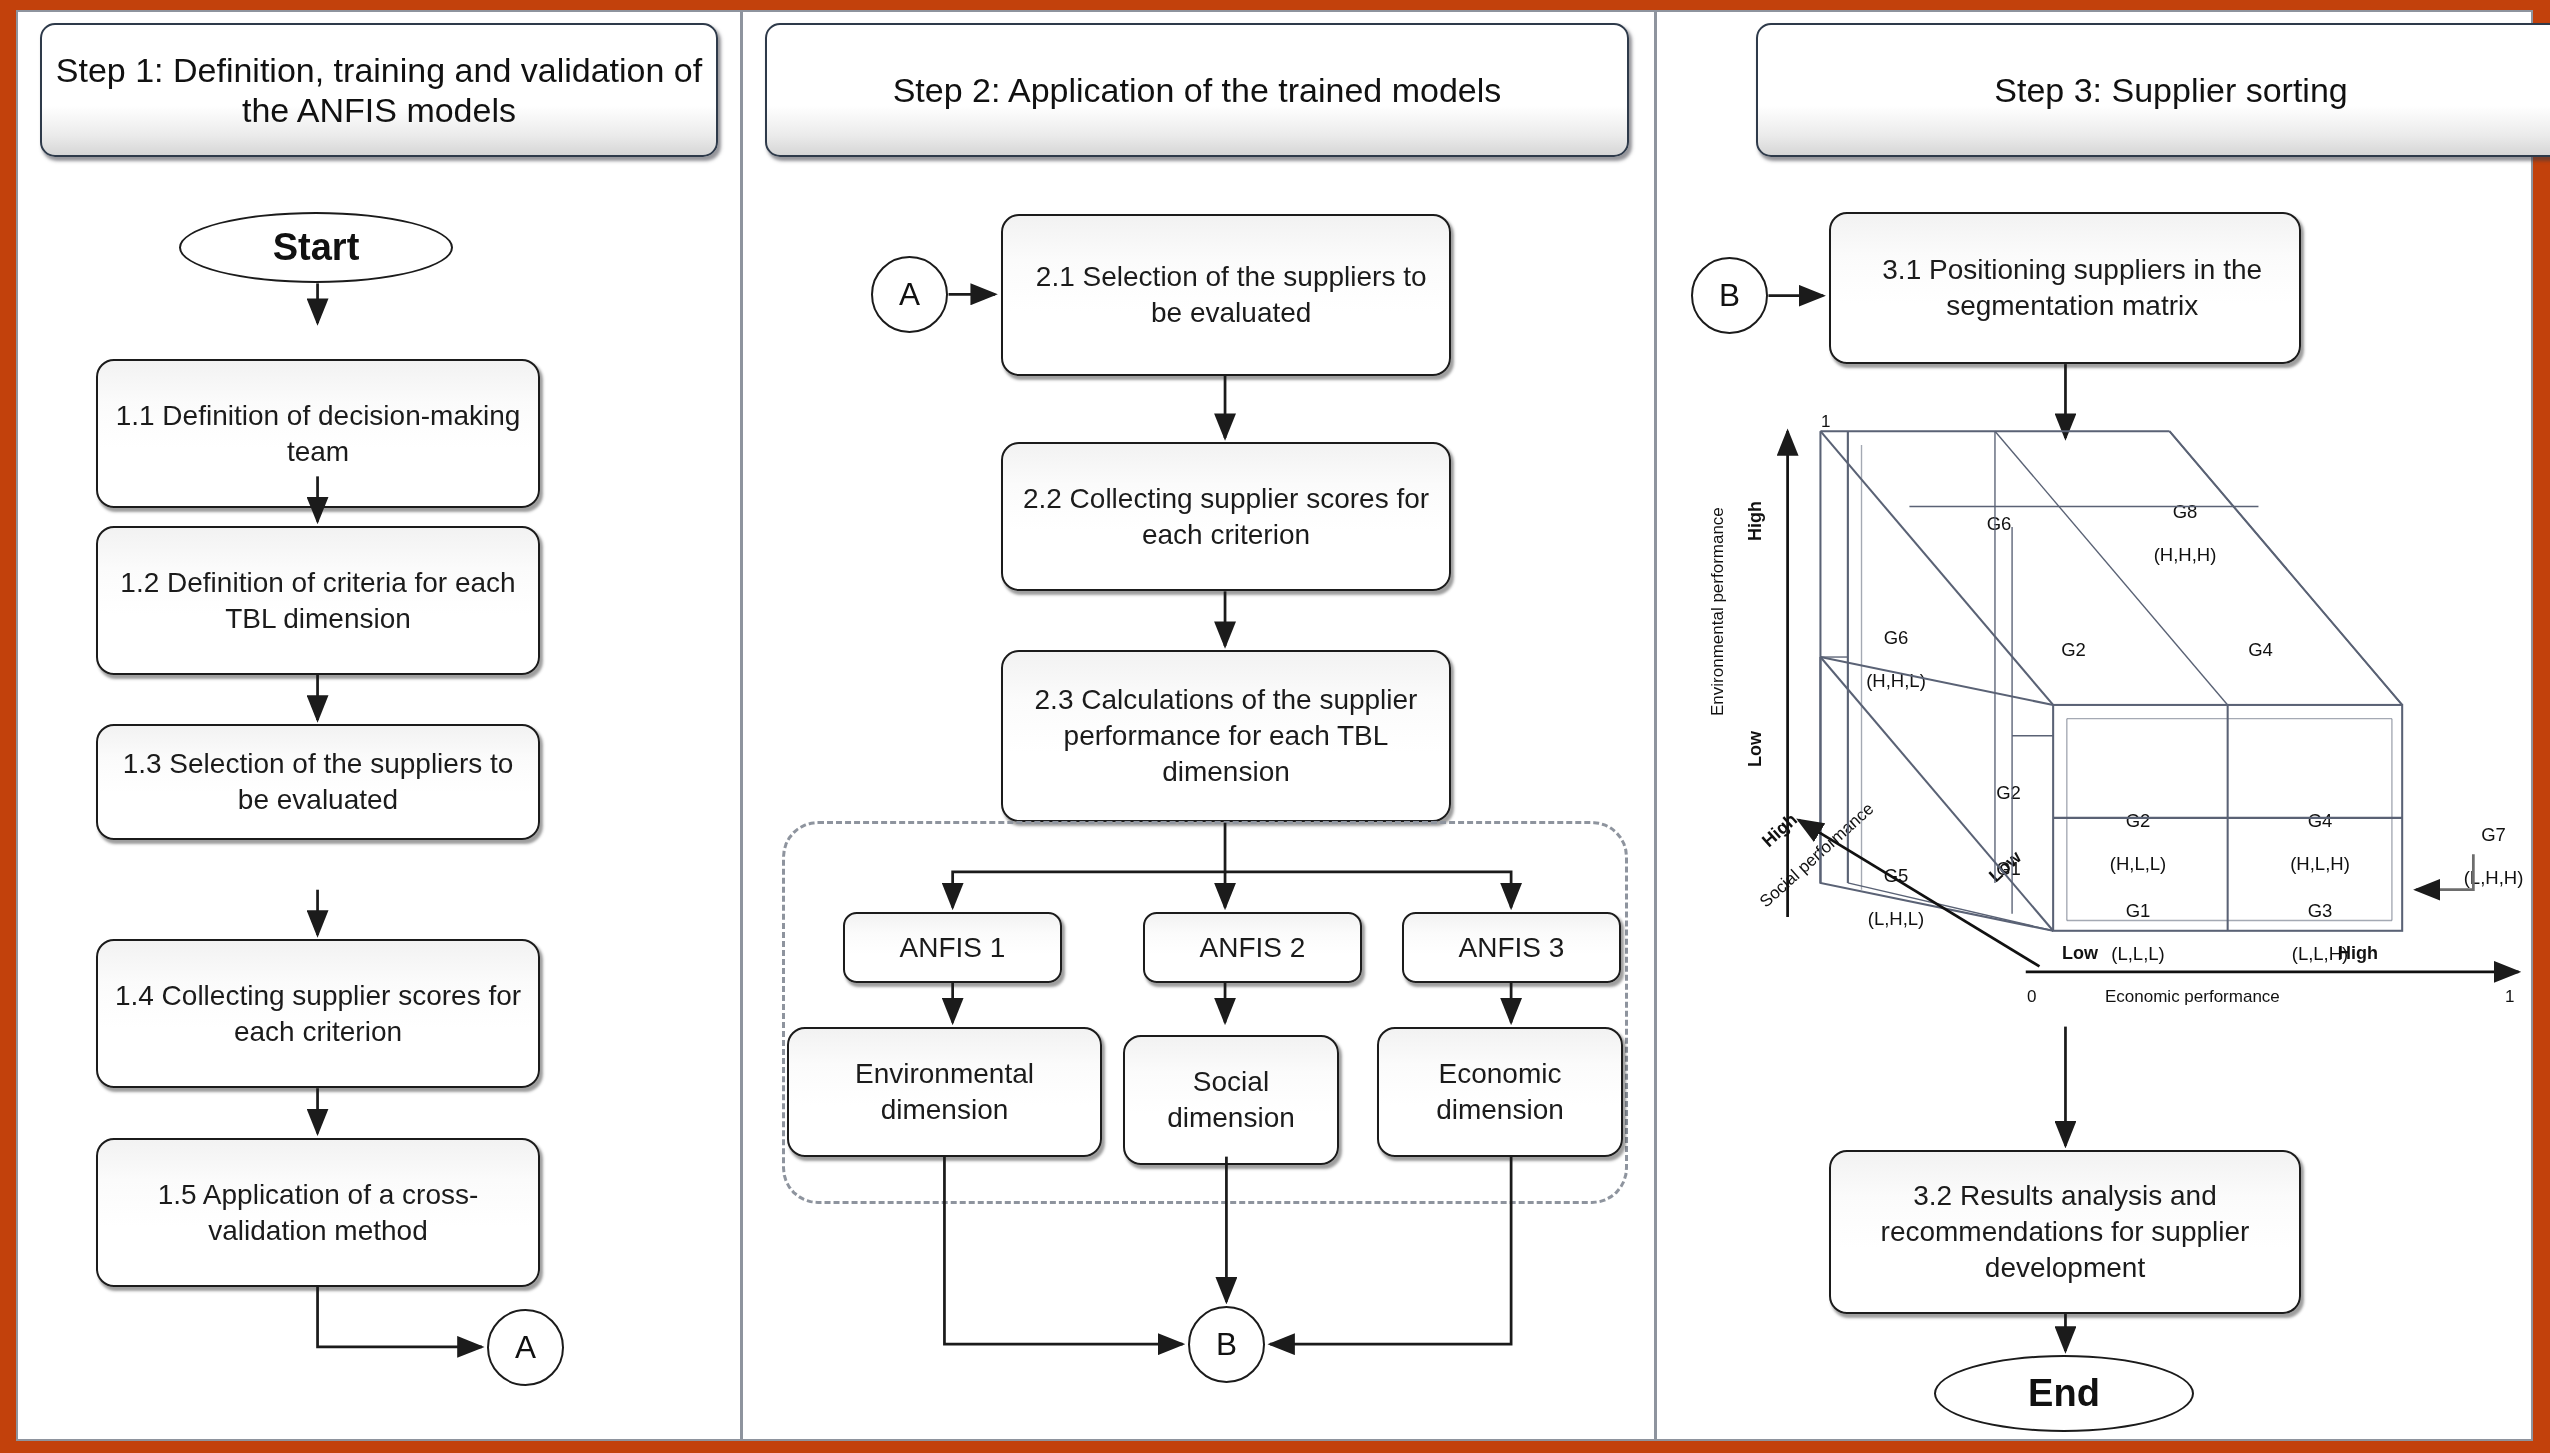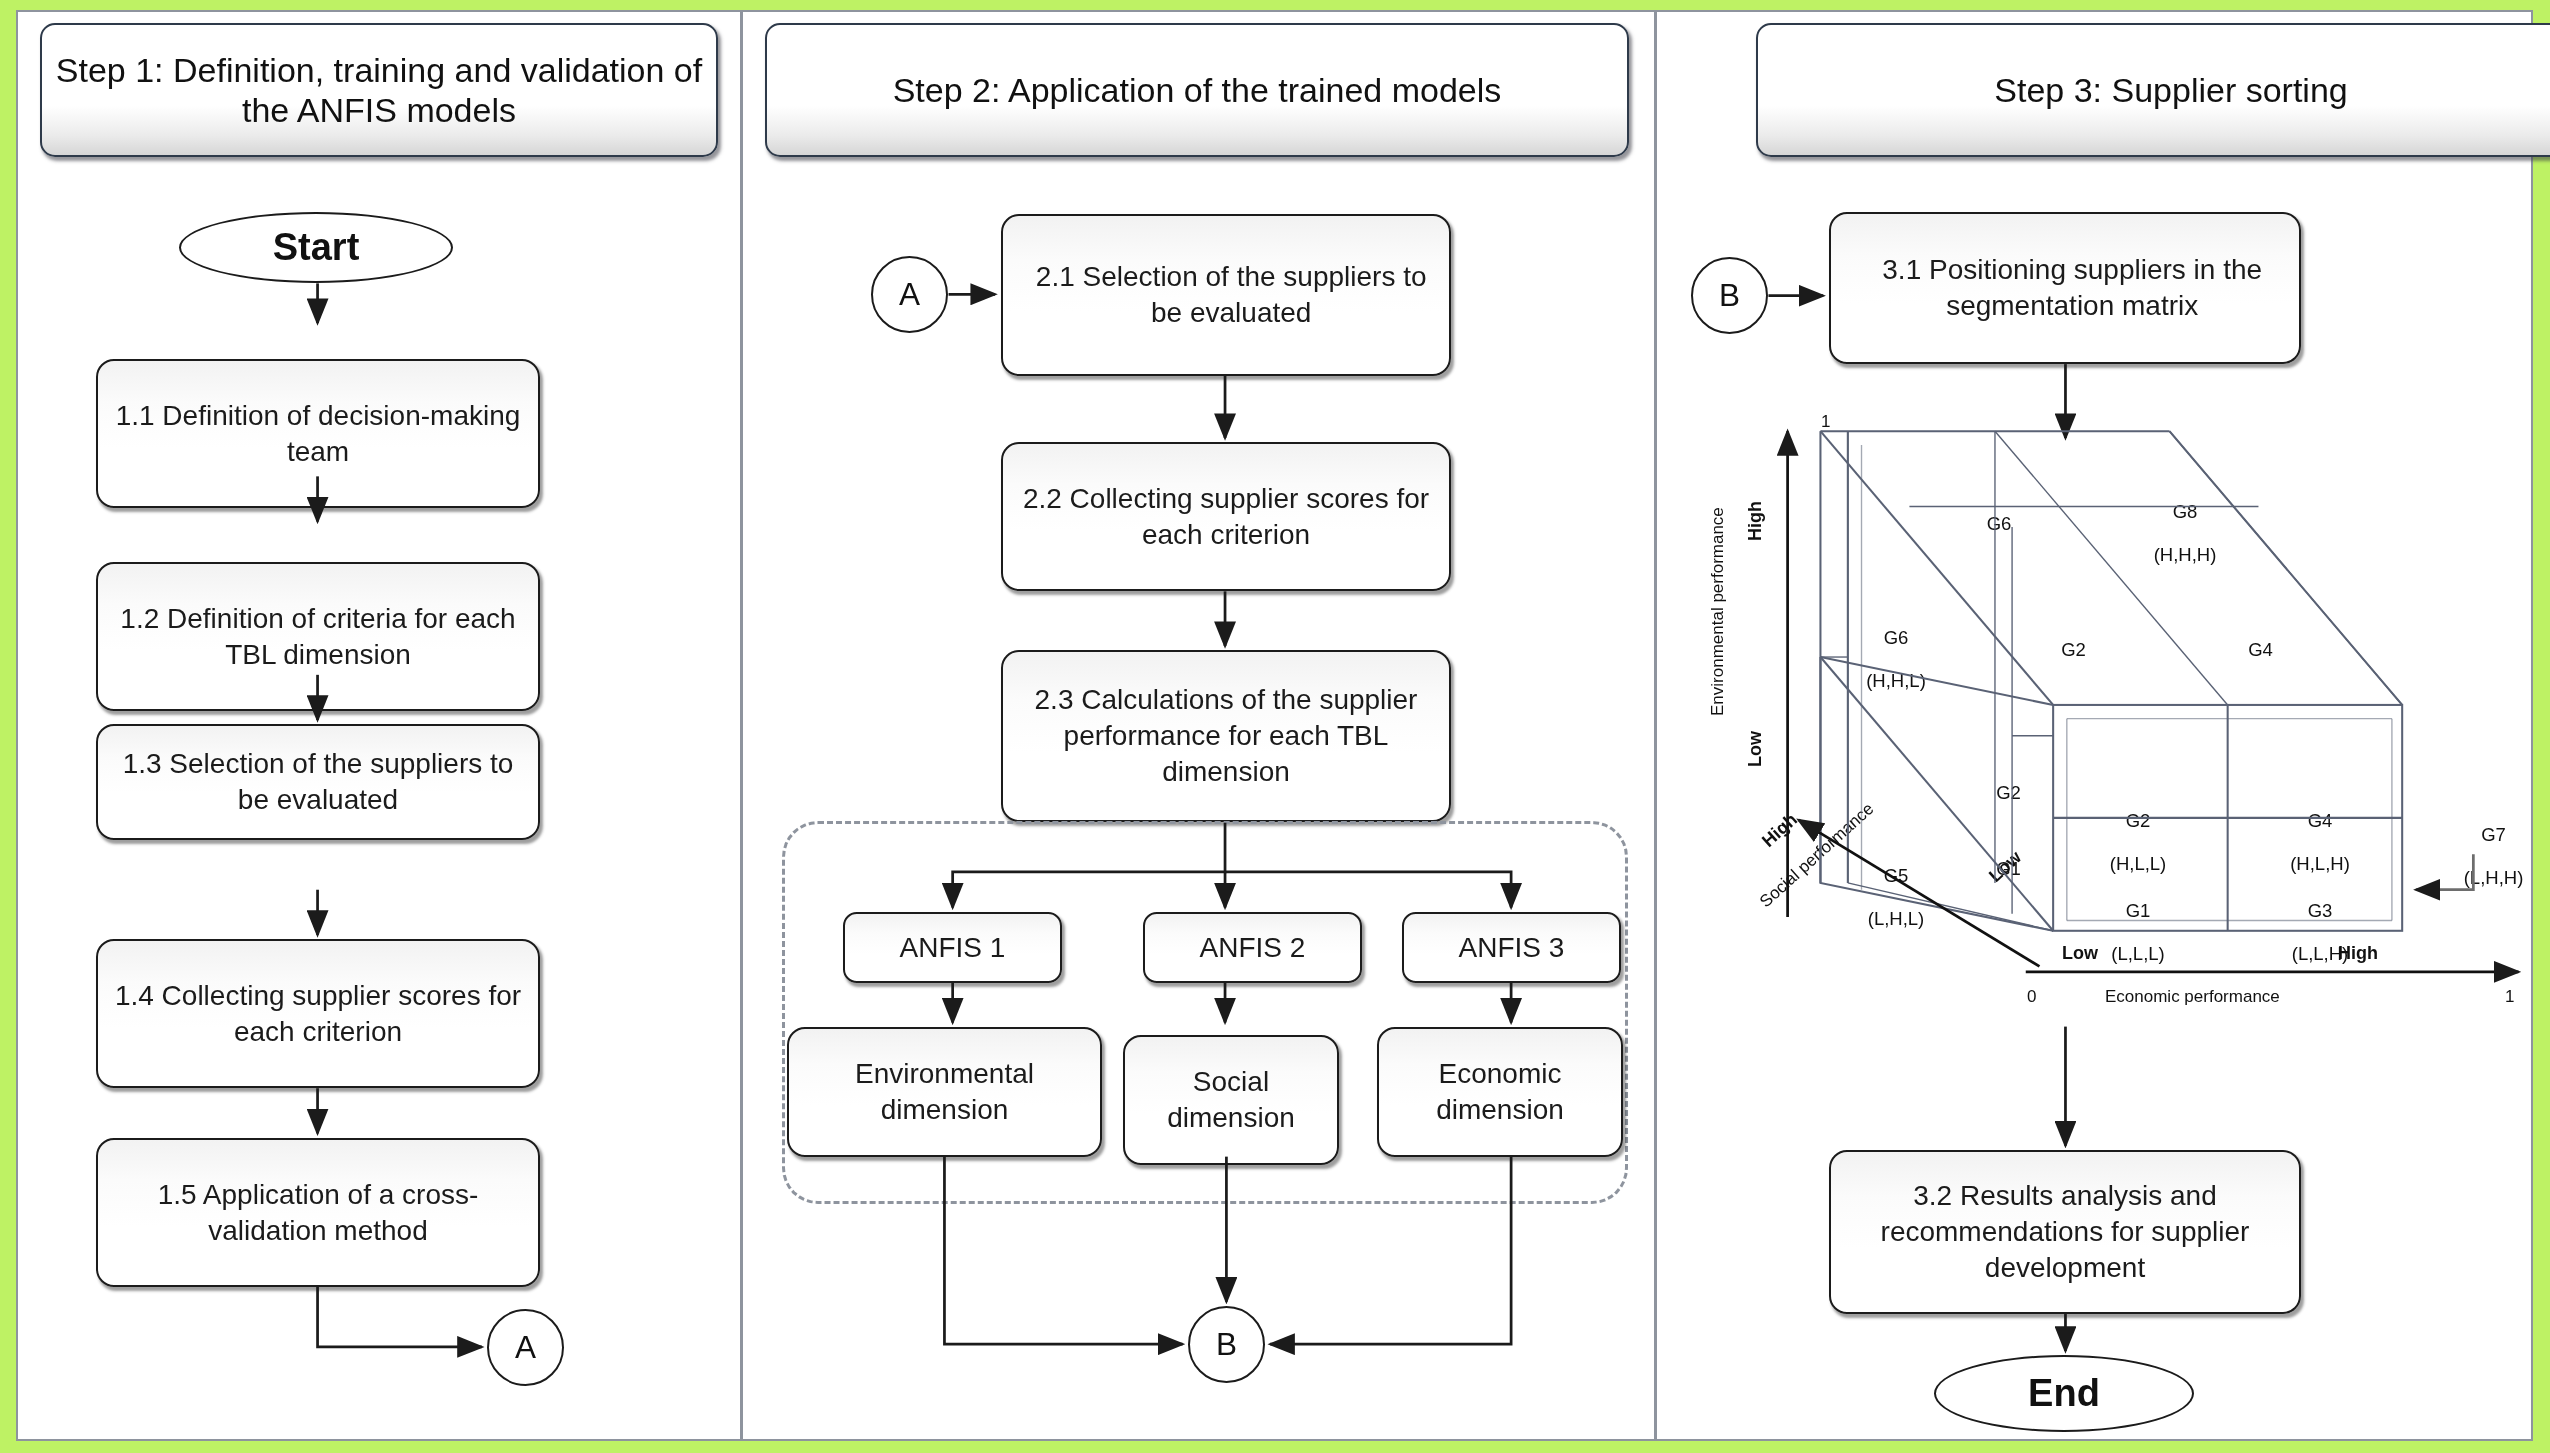--- a/index.html
+++ b/index.html
@@ -1,18 +1,18 @@
 <!DOCTYPE html>
 <html style="font-size:11px"><head>
 <meta charset="utf-8">
 <style>
   html,body{margin:0;padding:0;background:#ffffff;}
   body{font-family:"Liberation Sans", sans-serif;}
   #root{
-    position:relative;width:2550px;height:1453px;background:#bef264;
+    position:relative;width:2550px;height:1453px;background:#c2410c;
     box-sizing:border-box;
   }
   
   .frame{
     position:absolute;left:16.4px;top:9.6px;width:2517px;height:1431px;
     border:2.1px solid #8e949e;box-sizing:border-box;background:#fff;
   }
   .vdiv{position:absolute;top:9.6px;width:2.7px;height:1431px;background:#8e949e;}
   
   .hdr{
@@ -73,21 +73,21 @@
   <div class="hdr" style="left:40px;top:23px;width:678px;height:134px;">Step 1: Definition, training and validation of the ANFIS models</div>
 
   <div class="hdr" style="left:765px;top:23px;width:864px;height:134px;">Step 2: Application of the trained models</div>
 
   <div class="hdr" style="left:1756px;top:23px;width:830px;height:134px;">Step 3: Supplier sorting</div>
 
   <div class="term" style="left:179px;top:212px;width:274px;height:71px;">Start</div>
 
   <div class="box" style="left:96px;top:327px;width:444px;height:149px;margin-top:32px;">1.1 Definition of decision-making team</div>
 
-  <div class="box" style="left:96px;top:526px;width:444px;height:149px;margin-top:36px;">1.2 Definition of criteria for each TBL dimension</div>
+  <div class="box" style="left:96px;top:526px;width:444px;height:149px;">1.2 Definition of criteria for each TBL dimension</div>
 
   <div class="box" style="left:96px;top:724px;width:444px;height:116px;">1.3 Selection of the suppliers to be evaluated</div>
 
   <div class="box" style="left:96px;top:939px;width:444px;height:149px;">1.4 Collecting supplier scores for each criterion</div>
 
   <div class="box" style="left:96px;top:1138px;width:444px;height:149px;">1.5 Application of a cross-validation method</div>
 
   <div class="conn" style="left:487px;top:1309px;width:77px;height:77px;">A</div>
 
   <div class="conn" style="left:871px;top:256px;width:77px;height:77px;">A</div>

